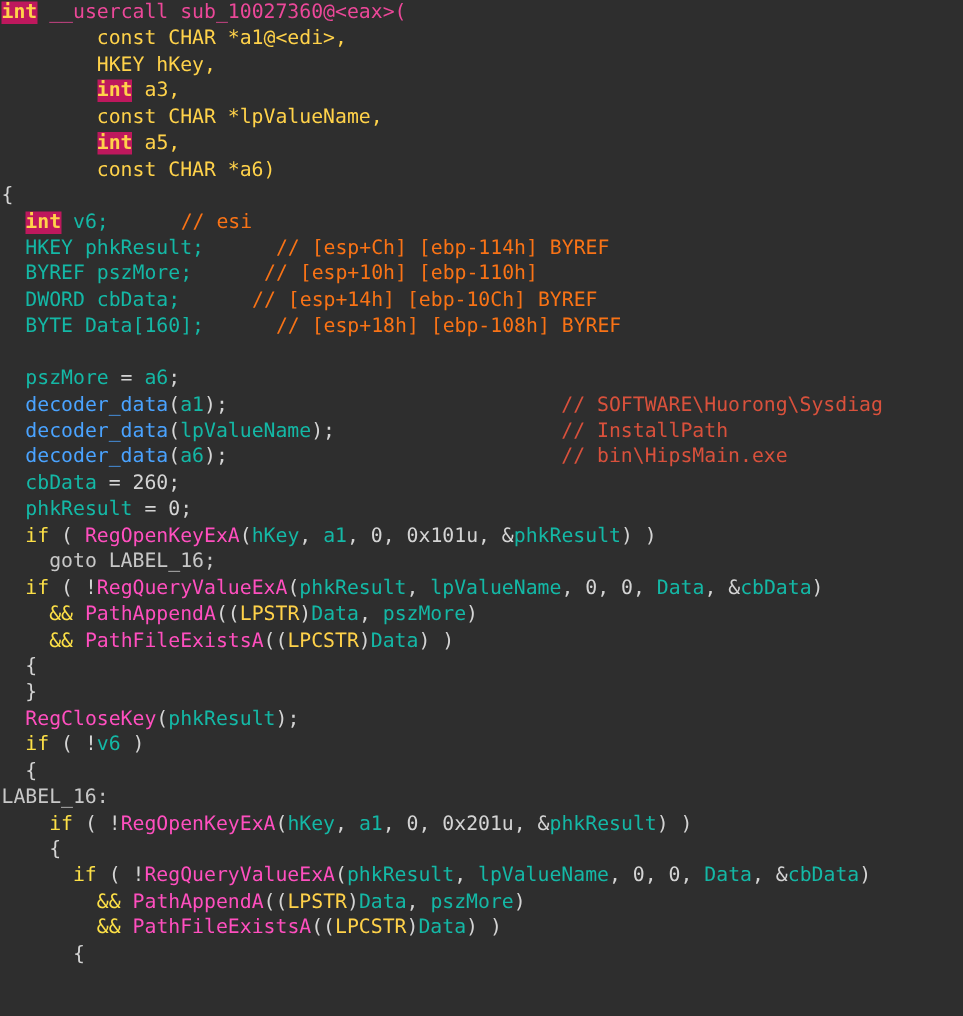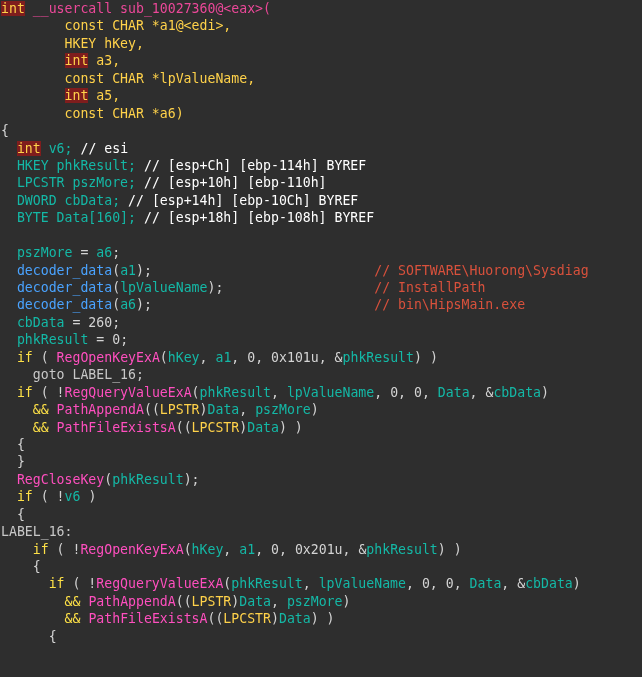--- a/index.html
+++ b/index.html
@@ -23,49 +23,49 @@
   }
   .code-line {
     height: 17.45px;
     line-height: 17.45px;
     font-size: 13.2px;
     white-space: pre;
     letter-spacing: 0px;
     color: #c8c8c8;
     padding-left: 1px;
   }
-  .t-kw-hl    { color: #ffd24a; background: #7f1d1d; }
+  .t-kw-hl    { color: #ffd24a; background: #be185d; font-weight: bold; }
   .t-type     { color: #ffd24a; }
   .t-fn       { color: #ec4899; }
   .t-api      { color: #ff4fbf; }
   .t-userfn   { color: #4aa3ff; }
   .t-var      { color: #14b8a6; }
   .t-num      { color: #d4d4d4; }
   .t-punct    { color: #d4d4d4; }
-  .t-cmt      { color: #ffffff; }
+  .t-cmt      { color: #f97316; margin-left: 40px; }
   .t-cmt-rep  { color: #d9513c; }
   .t-label    { color: #c8c8c8; margin-top: 28px; }
   .t-plain    { color: #fde047; }
 </style>
 </head>
 <body>
 
 <div id="pseudocode-view">
   <div id="code-body">
       <div class="code-line"><span class="t-kw-hl">int</span><span class="t-plain"> </span><span class="t-fn">__usercall sub_10027360@&lt;eax&gt;(</span></div>
       <div class="code-line"><span class="t-plain">        </span><span class="t-type">const CHAR *a1@&lt;edi&gt;,</span></div>
       <div class="code-line"><span class="t-plain">        </span><span class="t-type">HKEY hKey,</span></div>
       <div class="code-line"><span class="t-plain">        </span><span class="t-kw-hl">int</span><span class="t-plain"> </span><span class="t-type">a3,</span></div>
       <div class="code-line"><span class="t-plain">        </span><span class="t-type">const CHAR *lpValueName,</span></div>
       <div class="code-line"><span class="t-plain">        </span><span class="t-kw-hl">int</span><span class="t-plain"> </span><span class="t-type">a5,</span></div>
       <div class="code-line"><span class="t-plain">        </span><span class="t-type">const CHAR *a6)</span></div>
       <div class="code-line"><span class="t-punct">{</span></div>
       <div class="code-line"><span class="t-plain">  </span><span class="t-kw-hl">int</span><span class="t-plain"> </span><span class="t-var">v6;</span><span class="t-plain"> </span><span class="t-cmt">// esi</span></div>
       <div class="code-line"><span class="t-plain">  </span><span class="t-var">HKEY phkResult;</span><span class="t-plain"> </span><span class="t-cmt">// [esp+Ch] [ebp-114h] BYREF</span></div>
-      <div class="code-line"><span class="t-plain">  </span><span class="t-var">LPCSTR pszMore;</span><span class="t-plain"> </span><span class="t-cmt">// [esp+10h] [ebp-110h]</span></div>
+      <div class="code-line"><span class="t-plain">  </span><span class="t-var">BYREF pszMore;</span><span class="t-plain"> </span><span class="t-cmt">// [esp+10h] [ebp-110h]</span></div>
       <div class="code-line"><span class="t-plain">  </span><span class="t-var">DWORD cbData;</span><span class="t-plain"> </span><span class="t-cmt">// [esp+14h] [ebp-10Ch] BYREF</span></div>
       <div class="code-line"><span class="t-plain">  </span><span class="t-var">BYTE Data[160];</span><span class="t-plain"> </span><span class="t-cmt">// [esp+18h] [ebp-108h] BYREF</span></div>
       <div class="code-line">&nbsp;</div>
       <div class="code-line"><span class="t-plain">  </span><span class="t-var">pszMore</span><span class="t-punct"> = </span><span class="t-var">a6</span><span class="t-punct">;</span></div>
       <div class="code-line"><span class="t-plain">  </span><span class="t-userfn">decoder_data</span><span class="t-punct">(</span><span class="t-var">a1</span><span class="t-punct">);</span><span class="t-plain">                            </span><span class="t-cmt-rep">// SOFTWARE\Huorong\Sysdiag</span></div>
       <div class="code-line"><span class="t-plain">  </span><span class="t-userfn">decoder_data</span><span class="t-punct">(</span><span class="t-var">lpValueName</span><span class="t-punct">);</span><span class="t-plain">                   </span><span class="t-cmt-rep">// InstallPath</span></div>
       <div class="code-line"><span class="t-plain">  </span><span class="t-userfn">decoder_data</span><span class="t-punct">(</span><span class="t-var">a6</span><span class="t-punct">);</span><span class="t-plain">                            </span><span class="t-cmt-rep">// bin\HipsMain.exe</span></div>
       <div class="code-line"><span class="t-plain">  </span><span class="t-var">cbData</span><span class="t-punct"> = </span><span class="t-num">260</span><span class="t-punct">;</span></div>
       <div class="code-line"><span class="t-plain">  </span><span class="t-var">phkResult</span><span class="t-punct"> = </span><span class="t-num">0</span><span class="t-punct">;</span></div>
       <div class="code-line"><span class="t-plain">  </span><span class="t-plain">if</span><span class="t-punct"> ( </span><span class="t-api">RegOpenKeyExA</span><span class="t-punct">(</span><span class="t-var">hKey</span><span class="t-punct">, </span><span class="t-var">a1</span><span class="t-punct">, </span><span class="t-num">0</span><span class="t-punct">, </span><span class="t-num">0x101u</span><span class="t-punct">, &amp;</span><span class="t-var">phkResult</span><span class="t-punct">) )</span></div>

